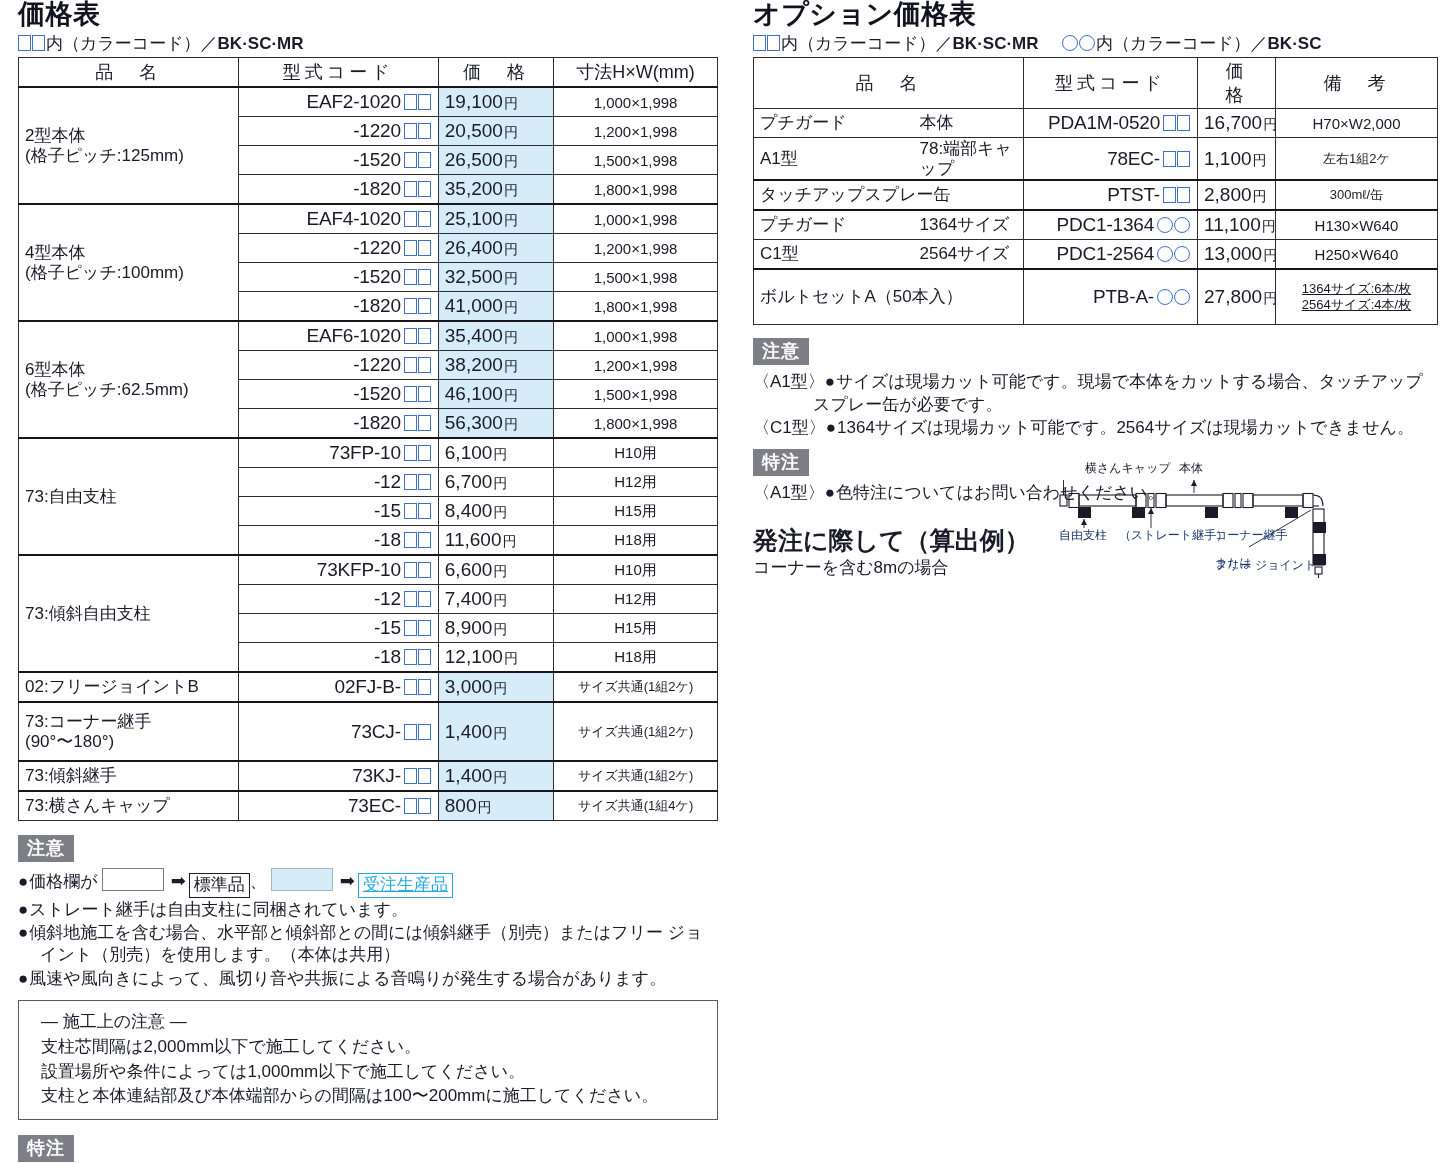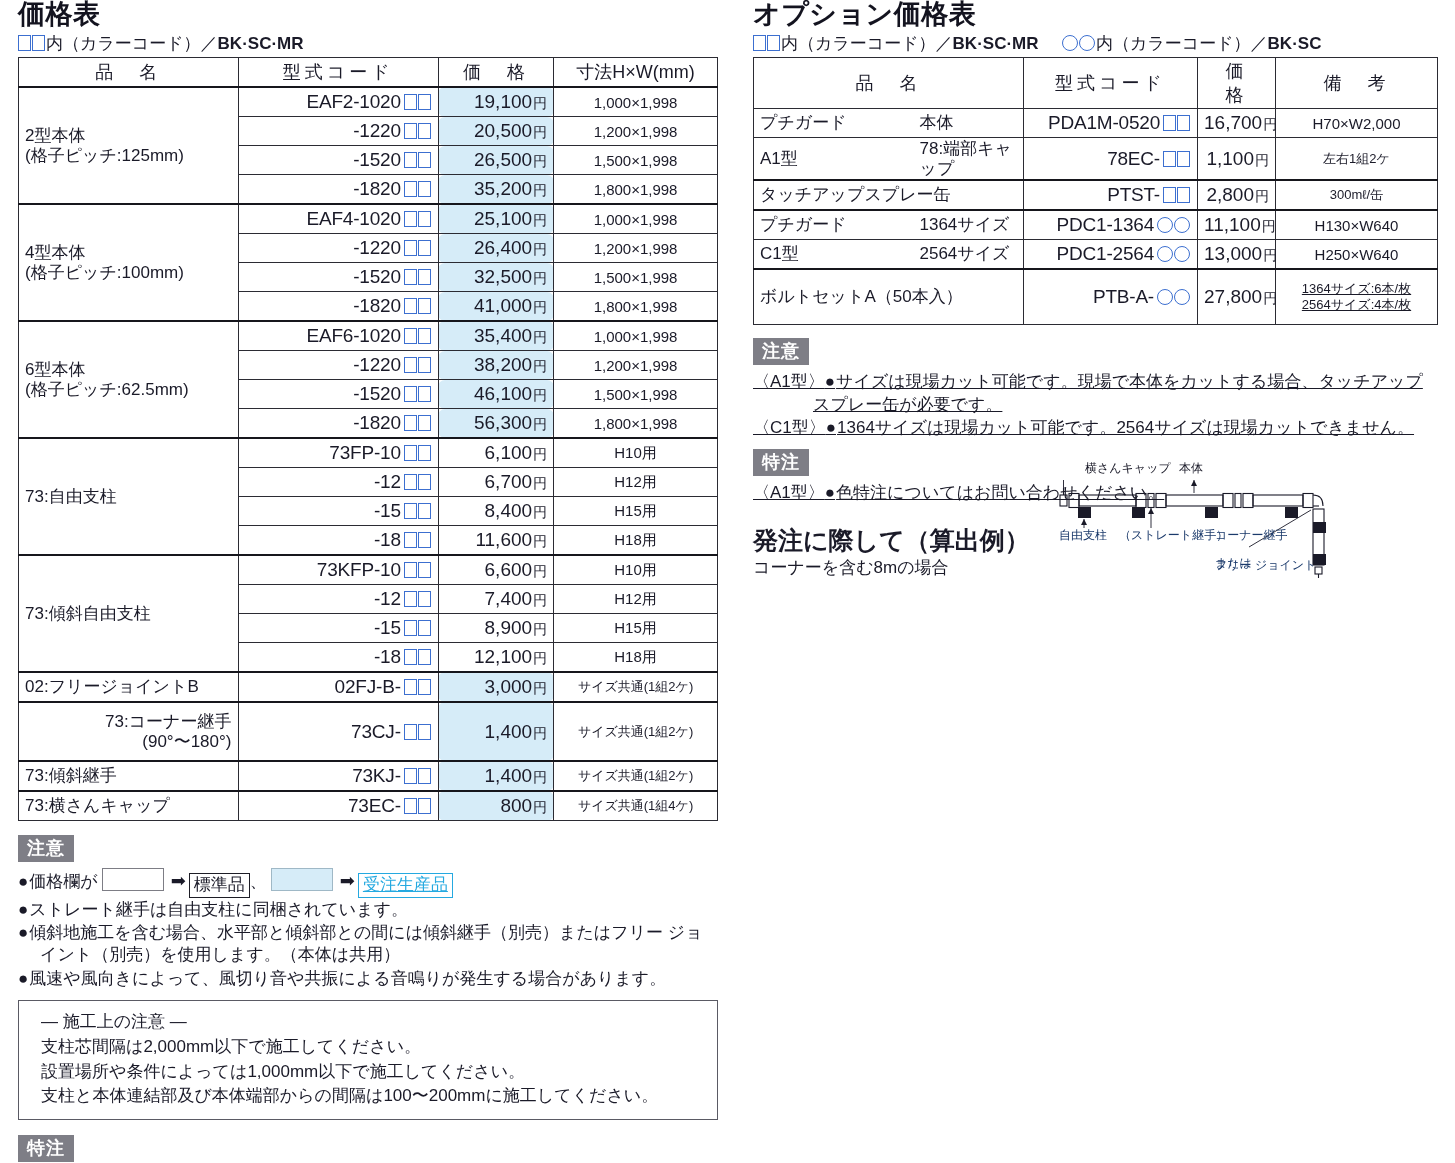--- a/index.html
+++ b/index.html
@@ -44,37 +44,37 @@
     vertical-align:middle;
     font-weight:normal;
   }
   .thead td{ text-align:center; font-size:18px; letter-spacing:4px; height:30px;}
   .tborder-top td{border-top:2.5px solid #16161c;}
   .tborder-bot td{border-bottom:2.5px solid #16161c;}
   tr.grp td{border-top:2.2px solid #16161c;}
   .c-name{text-align:left;font-size:17px;line-height:1.15;}
   .c-code{text-align:right;font-weight:bold;font-size:19px;letter-spacing:-0.2px;white-space:nowrap;}
   .c-code .ph{margin-left:3px;}
-  .c-price{text-align:right;font-weight:bold;font-size:19px;white-space:nowrap;border-radius:7px;}
+  .c-price{font-weight:bold;font-size:19px;white-space:nowrap;}
   .c-price .yen{font-size:14px;font-weight:normal;margin-left:1px;}
   .c-price.hl{background:#d6ecf8;}
   .c-dim{text-align:center;font-size:15px;white-space:nowrap;}
   .c-dim.small{font-size:13px;}
   .c-dim.two{font-size:13px;line-height:1.25;}
 
   .badge{
     display:inline-block;background:#7e7e86;color:#fff;
     font-size:18px;font-weight:bold;padding:1px 9px 2px 9px;
     letter-spacing:1px;
   }
   .notes{font-size:17px;line-height:1.32;margin:6px 0 0 0;}
   .notes p{margin:0 0 1px 0;}
   .bullet:before{content:"\25CF";margin-right:1px;}
   .hang{padding-left:22px;text-indent:-22px;}
-  .hang2{padding-left:60px;text-indent:-60px;text-decoration:underline;}
+  .hang2{padding-left:60px;text-indent:-60px;}
 
   .legendbox{
     display:inline-block;width:60px;height:21px;border:1px solid #7d7d85;
     vertical-align:-4px;margin:0 4px;background:#fff;
   }
   .legendbox.blue{background:#d6ecf8;border-color:#9fb8c6;}
   .arrow{display:inline-block;font-size:18px;margin:0 3px;vertical-align:0px;}
   .tagbox{
     display:inline-block;border:1.6px solid #1d1d26;padding:0 4px;
     font-size:17px;vertical-align:-3px;
@@ -241,21 +241,21 @@
           </tr>
           <tr class="grp">
             <td class="c-name" rowspan="1">
               <div>02:フリージョイントB</div>
             </td>
             <td class="c-code">02FJ-B-<span class="ph"><span class="sq-inline"></span><span class="sq-inline"></span></span></td>
             <td class="c-price hl">3,000<span class="yen">円</span></td>
             <td class="c-dim small">サイズ共通(1組2ケ)</td>
           </tr>
           <tr class="grp">
-            <td class="c-name" rowspan="1" style="height: 55px; text-align: right;">
+            <td class="c-name" rowspan="1" style="height: 55px;">
               <div>73:コーナー継手</div>
               <div>(90°〜180°)</div>
             </td>
             <td class="c-code" style="height: 55px;">73CJ-<span class="ph"><span class="sq-inline"></span><span class="sq-inline"></span></span></td>
             <td class="c-price hl" style="height: 55px;">1,400<span class="yen">円</span></td>
             <td class="c-dim small" style="height: 55px;">サイズ共通(1組2ケ)</td>
           </tr>
           <tr class="grp">
             <td class="c-name" rowspan="1">
               <div>73:傾斜継手</div>

